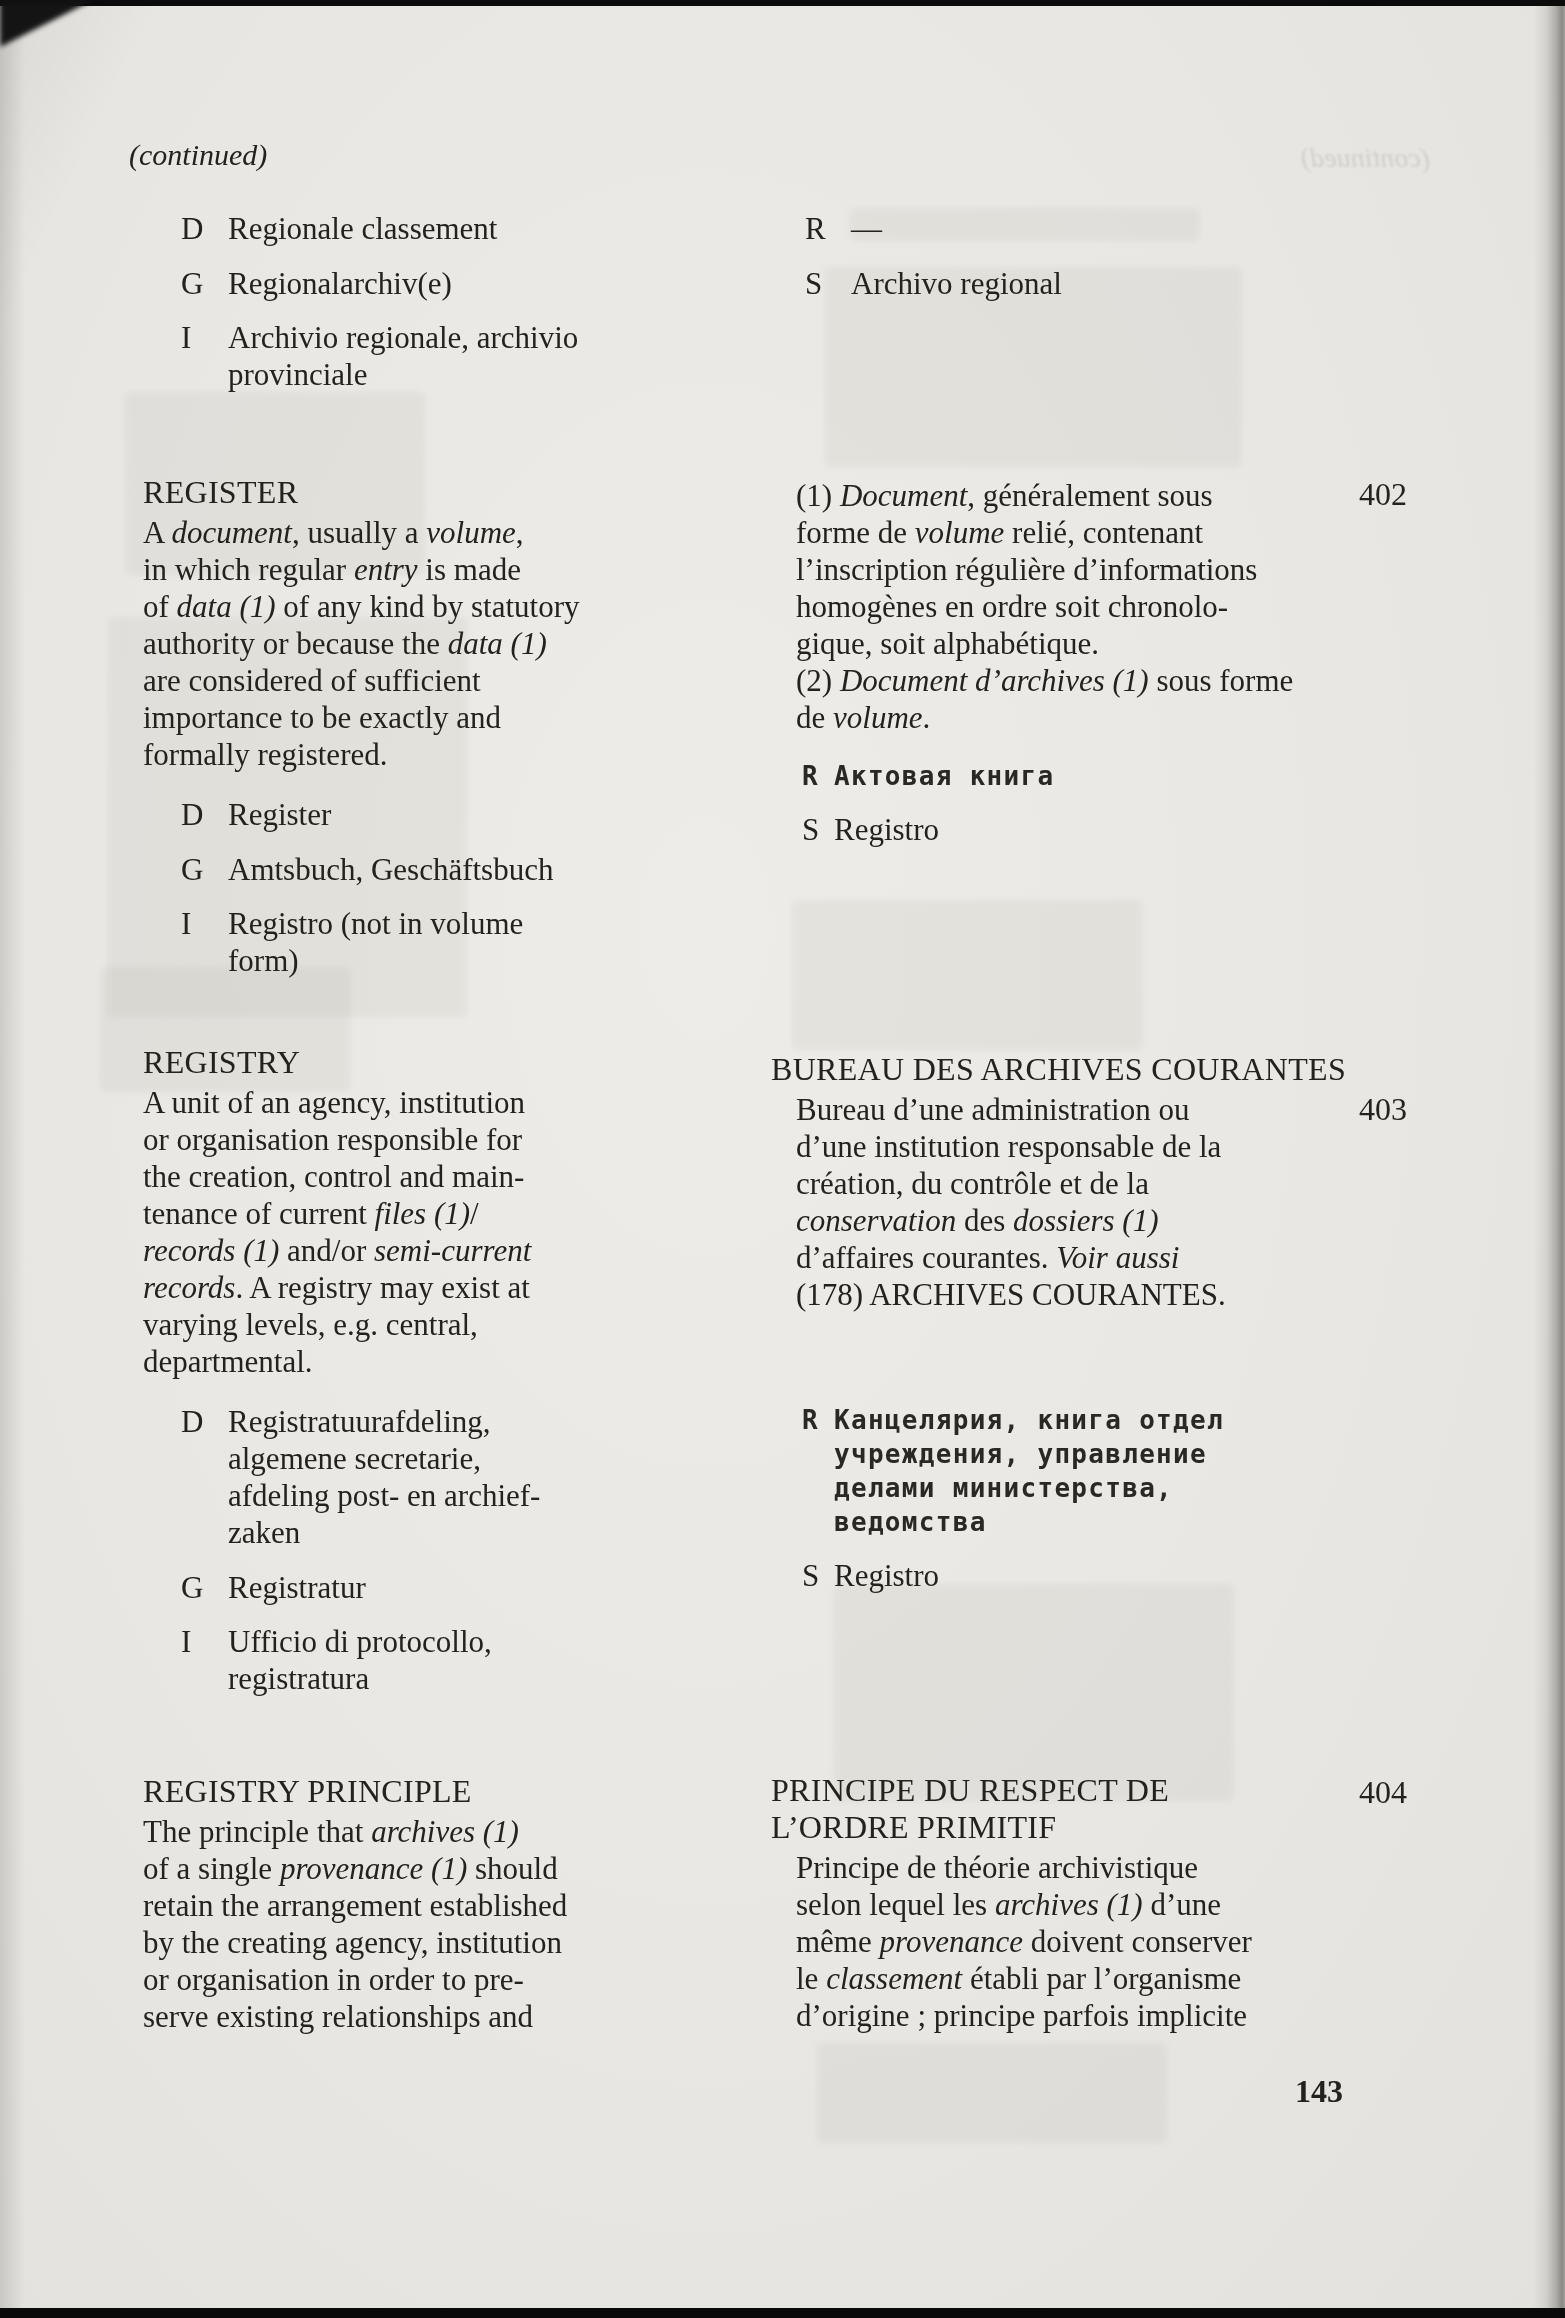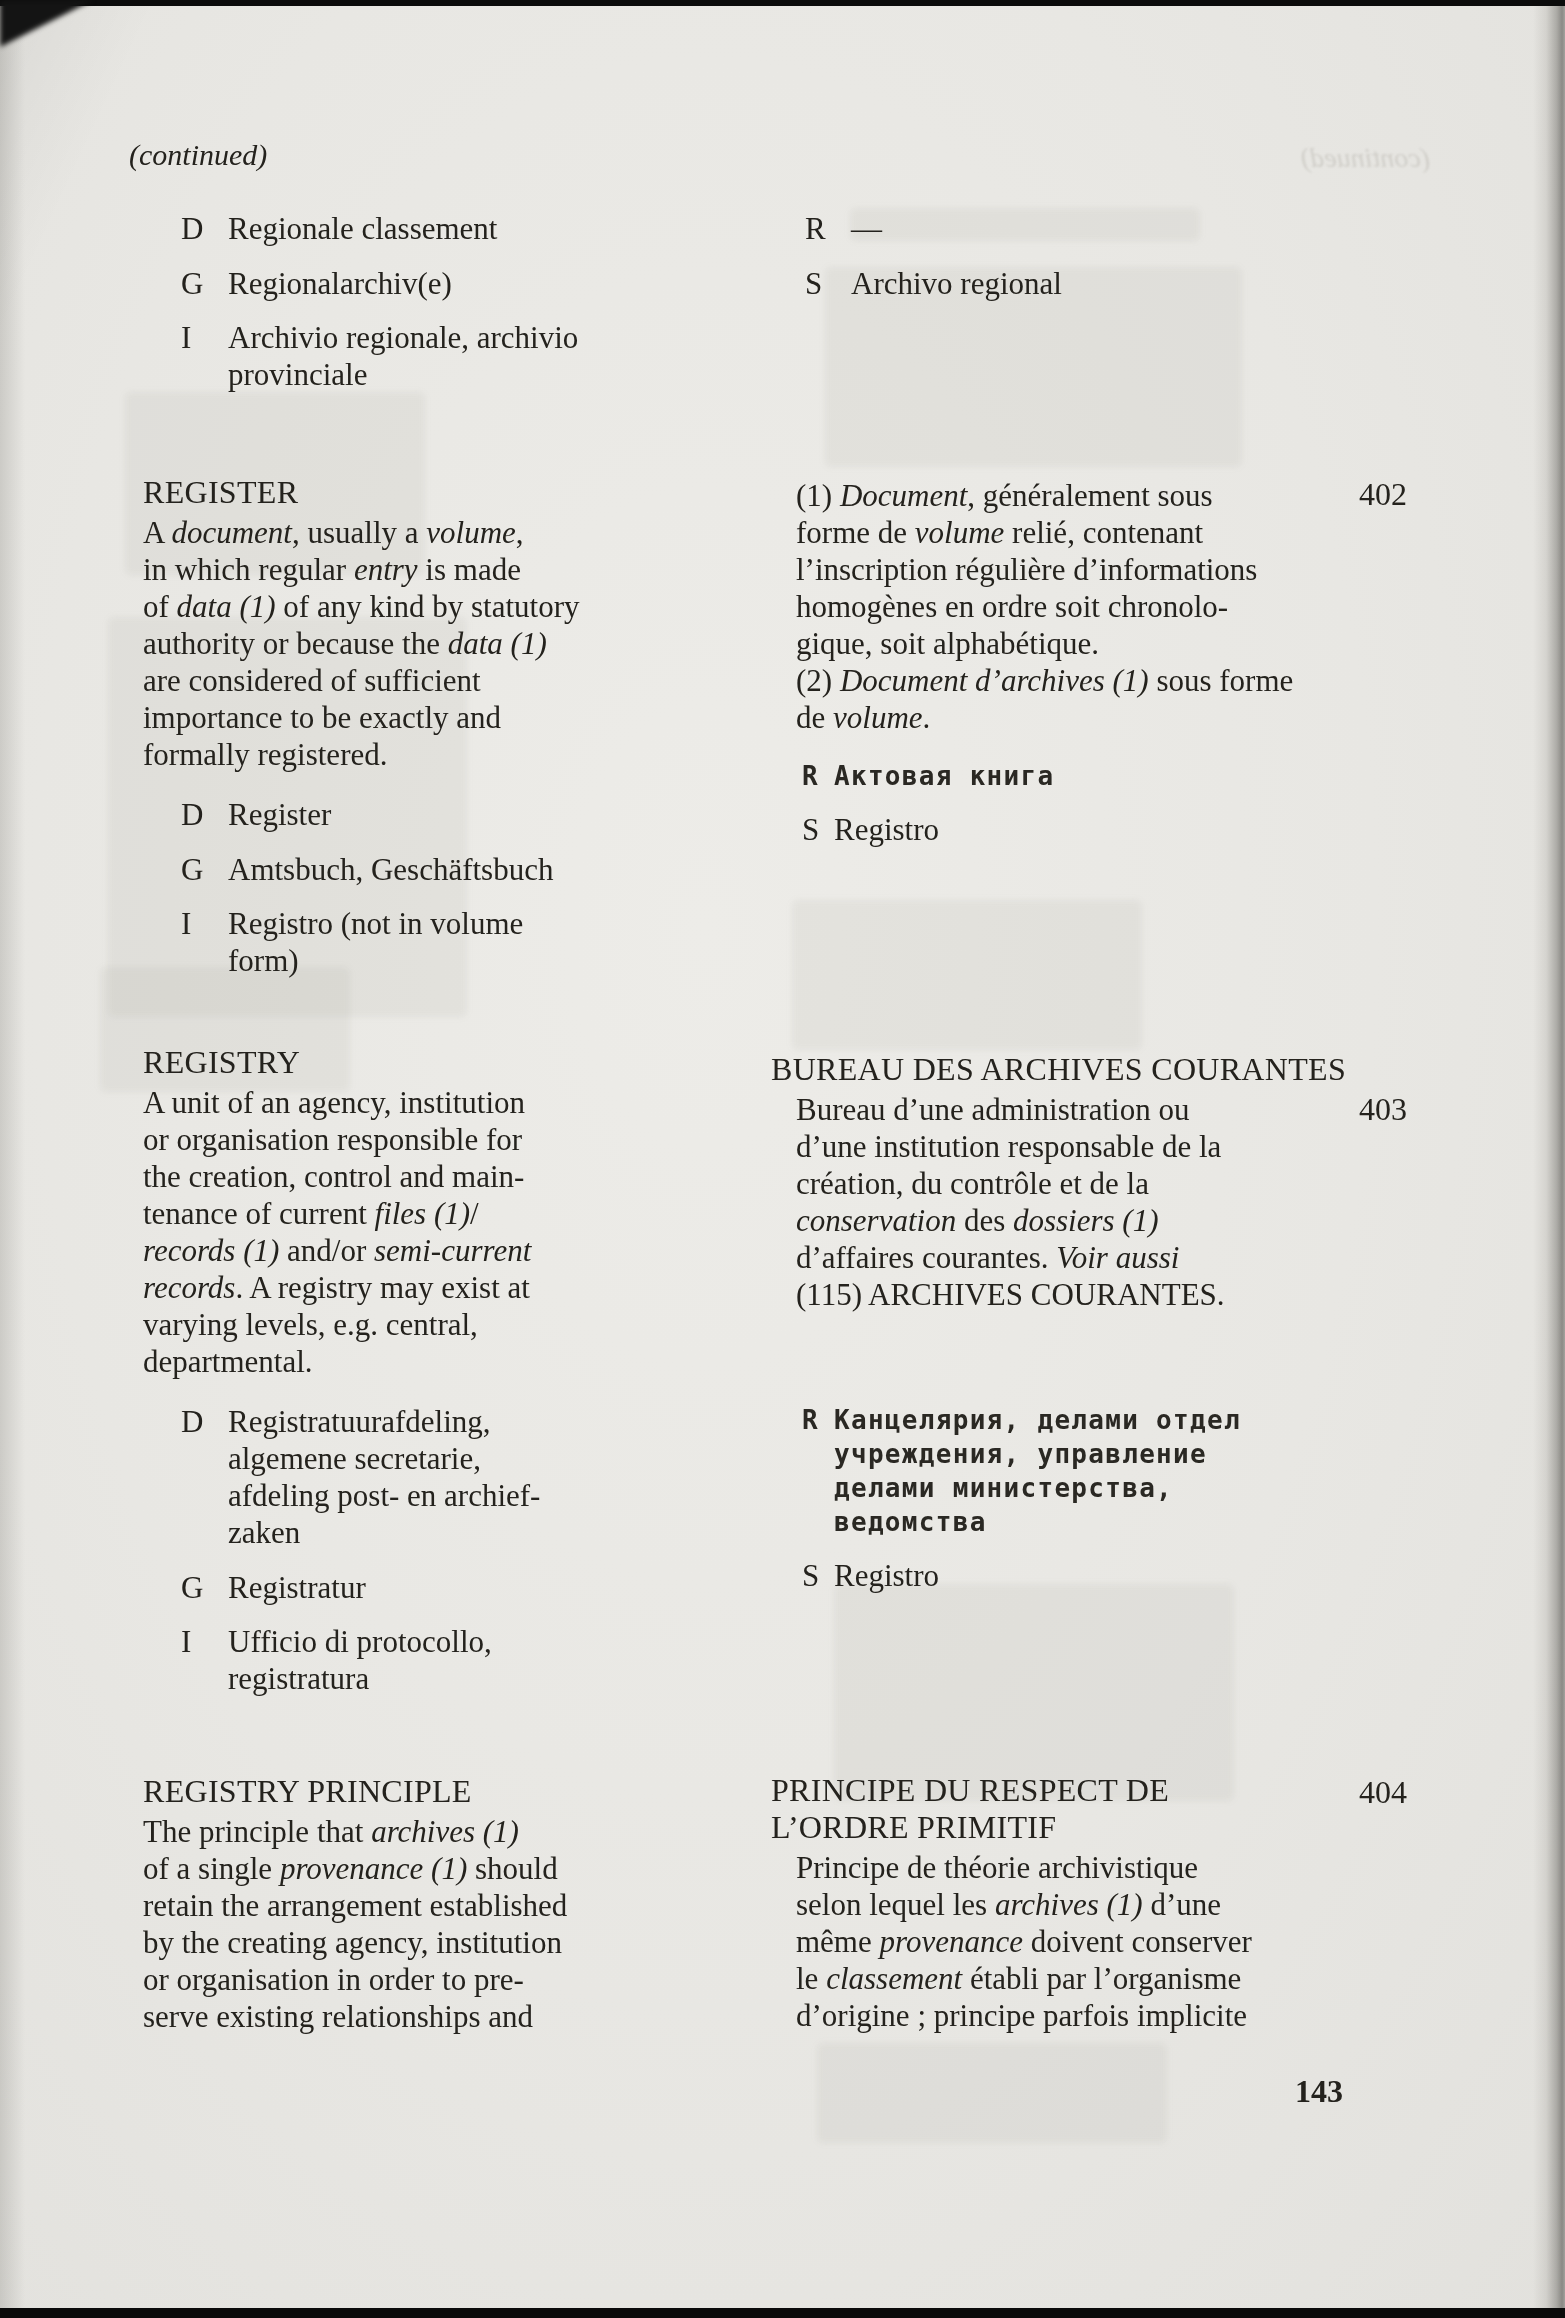--- a/index.html
+++ b/index.html
@@ -221,27 +221,27 @@
       <div class="heading">
         <div class="line">BUREAU DES ARCHIVES COURANTES</div>
       </div>
       <div class="num">403</div>
       <div class="def">
         <div class="line">Bureau d’une administration ou</div>
         <div class="line">d’une institution responsable de la</div>
         <div class="line">création, du contrôle et de la</div>
         <div class="line"><i>conservation</i> des <i>dossiers (1)</i></div>
         <div class="line">d’affaires courantes. <i>Voir aussi</i></div>
-        <div class="line">(115) ARCHIVES COURANTES.</div>
+        <div class="line">(178) ARCHIVES COURANTES.</div>
       </div>
       <div class="items">
         <div class="item-row cyr">
           <span class="letter">R</span>
           <div class="item-lines">
-            <div class="line">Канцелярия, делами отдел</div>
+            <div class="line">Канцелярия, книга отдел</div>
             <div class="line">учреждения, управление</div>
             <div class="line">делами министерства,</div>
             <div class="line">ведомства</div>
           </div>
         </div>
         <div class="item-row">
           <span class="letter">S</span>
           <div class="item-lines">
             <div class="line">Registro</div>
           </div>

